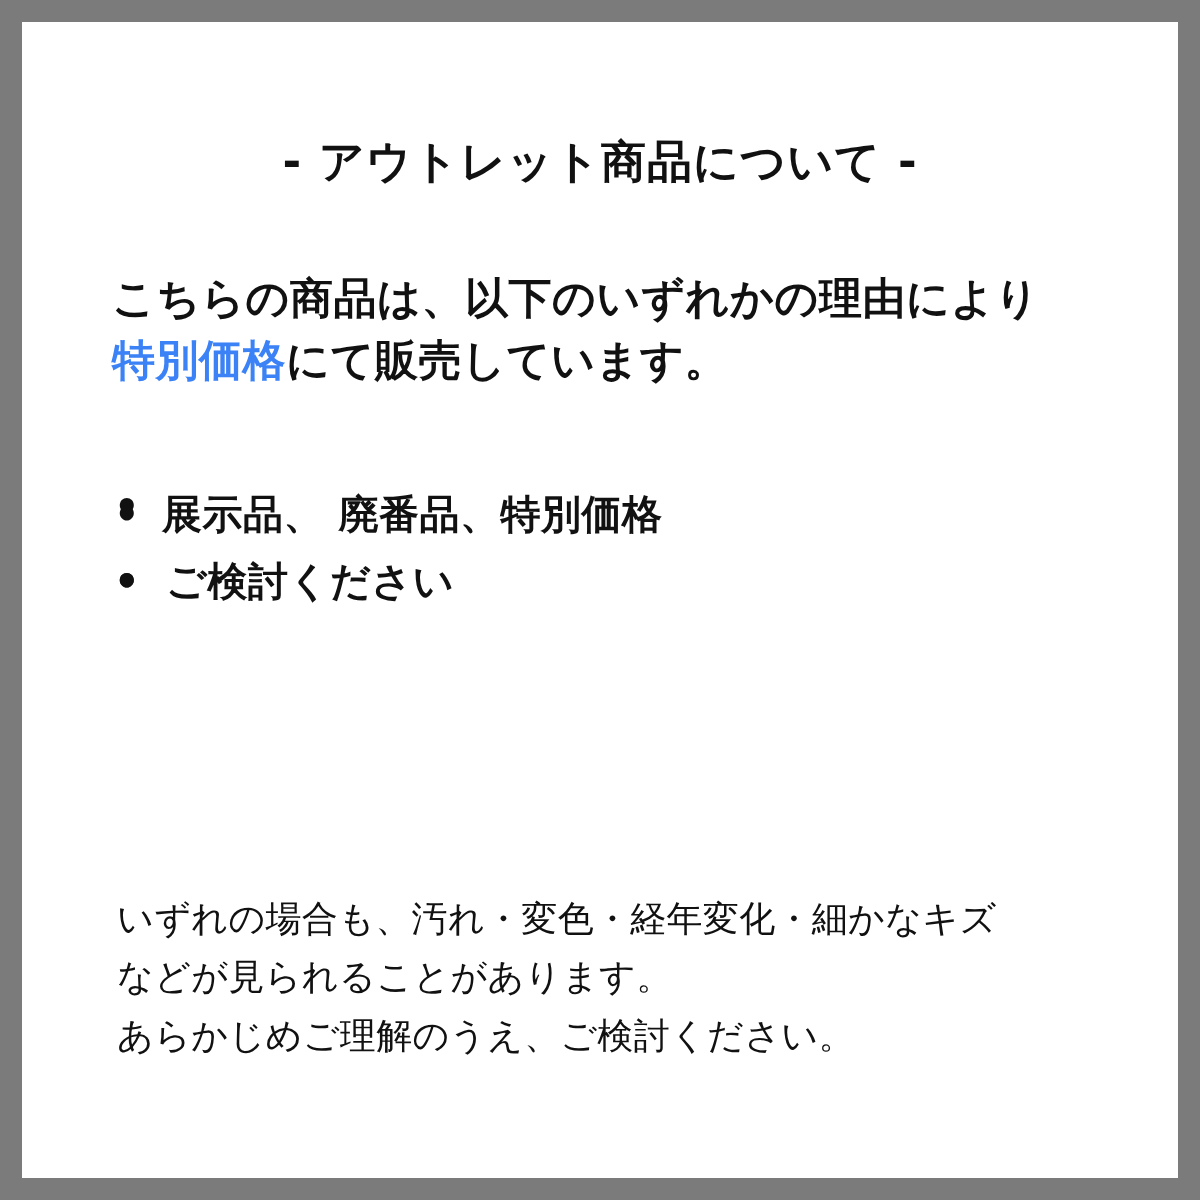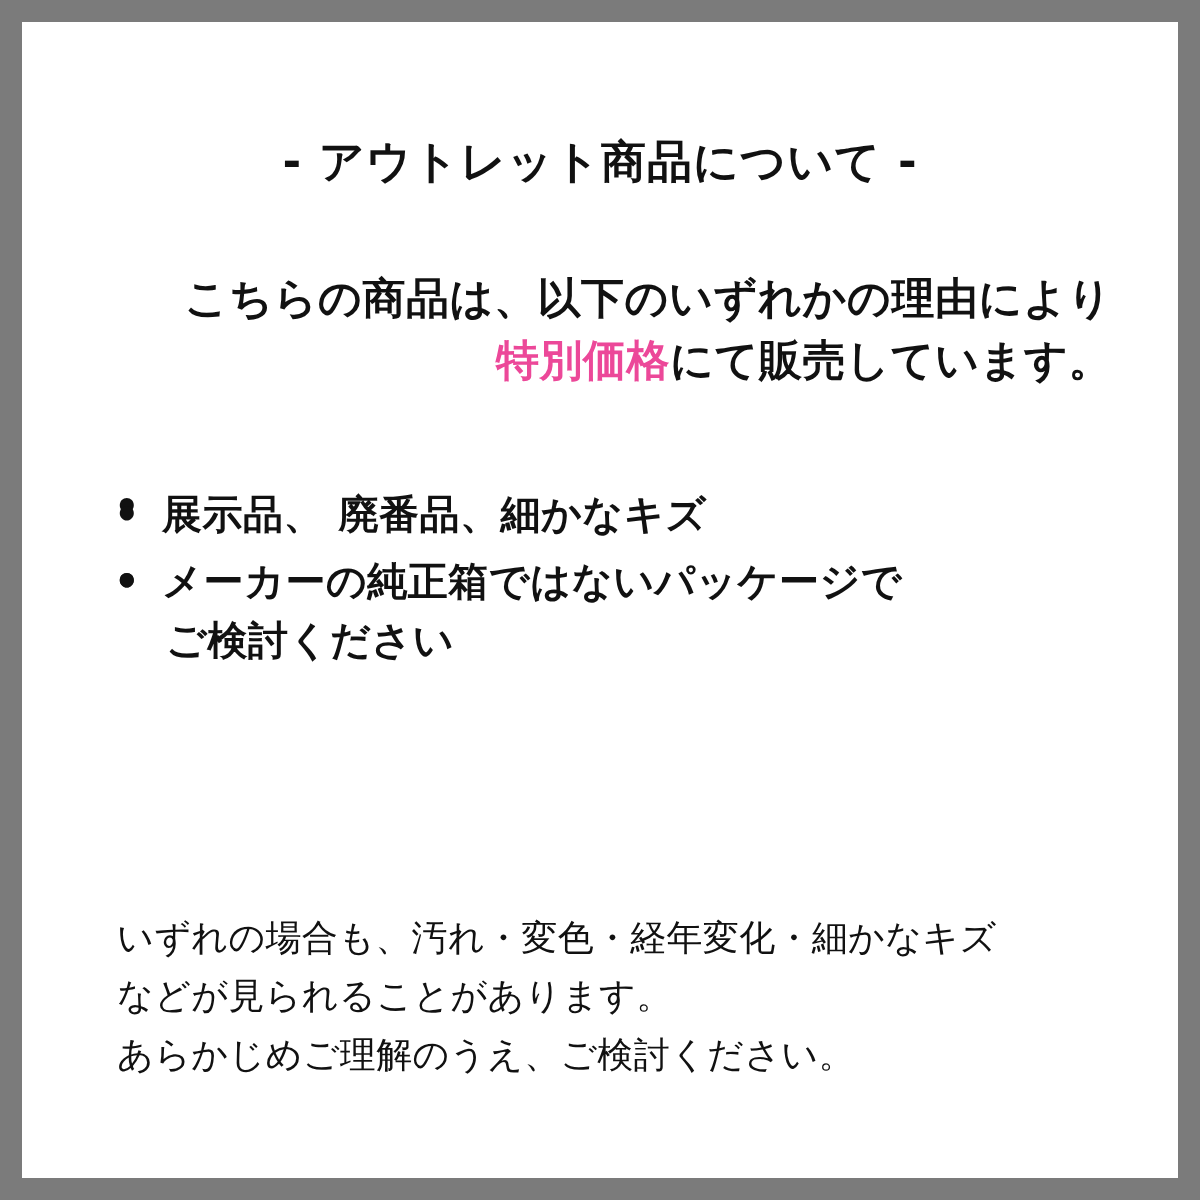--- a/index.html
+++ b/index.html
@@ -45,24 +45,23 @@
   .lead {
     position: absolute;
     top: 245px;
     left: 90px;
     width: 1000px;
     font-size: 43px;
     font-weight: bold;
     line-height: 1.45;
     color: #111111;
     letter-spacing: 0.5px;
-    text-align: right;
   }
   .lead .accent {
-    color: #ec4899;
+    color: #3b82f6;
   }
   .bullets {
     position: absolute;
     top: 455px;
     left: 82px;
     width: 1020px;
     list-style: none;
     margin: 0;
     padding: 0;
     font-size: 40px;
@@ -80,21 +79,21 @@
     position: absolute;
     left: 10px;
     top: 0;
   }
   .bullets li .cont {
     display: block;
     padding-left: 4px;
   }
   .footnote {
     position: absolute;
-    top: 887px;
+    top: 868px;
     left: 95px;
     width: 1010px;
     font-size: 36px;
     line-height: 1.62;
     color: #111111;
     letter-spacing: 0.3px;
   }
   .footnote p {
     margin: 0;
   }
@@ -111,28 +110,27 @@
       <span>こちらの商品は、以下のいずれかの理由により</span><br>
       <span class="accent">特別価格</span><span>にて販売しています。</span>
     </div>
 
     <ul class="bullets">
       <li>
         <span class="dot">•</span>
       </li>
       <li>
         <span class="dot">•</span>
-        <span>展示品、 廃番品、細かなキズ</span>
+        <span>展示品、 廃番品、特別価格</span>
       </li>
       <li>
         <span class="dot">•</span>
       </li>
       <li>
         <span class="dot">•</span>
-        <span>メーカーの純正箱ではないパッケージで</span>
         <span class="cont">ご検討ください</span>
       </li>
     </ul>
 
     <div class="footnote">
       <p>いずれの場合も、汚れ・変色・経年変化・細かなキズ</p>
       <p>などが見られることがあります。</p>
       <p>あらかじめご理解のうえ、ご検討ください。</p>
     </div>
 

